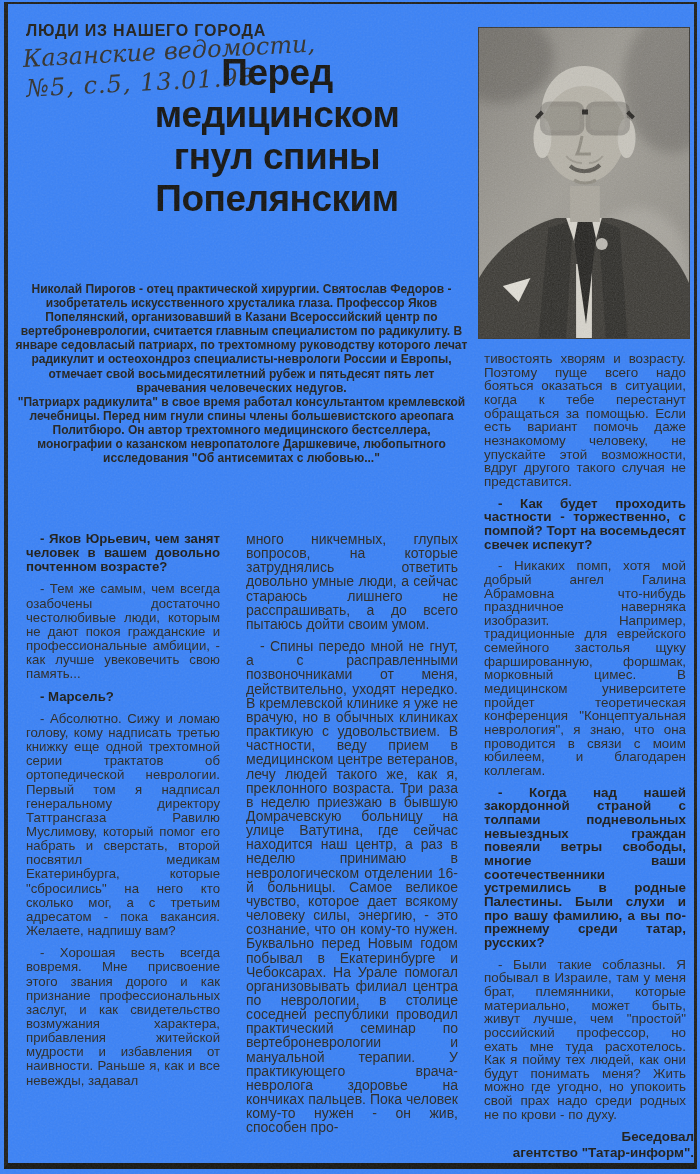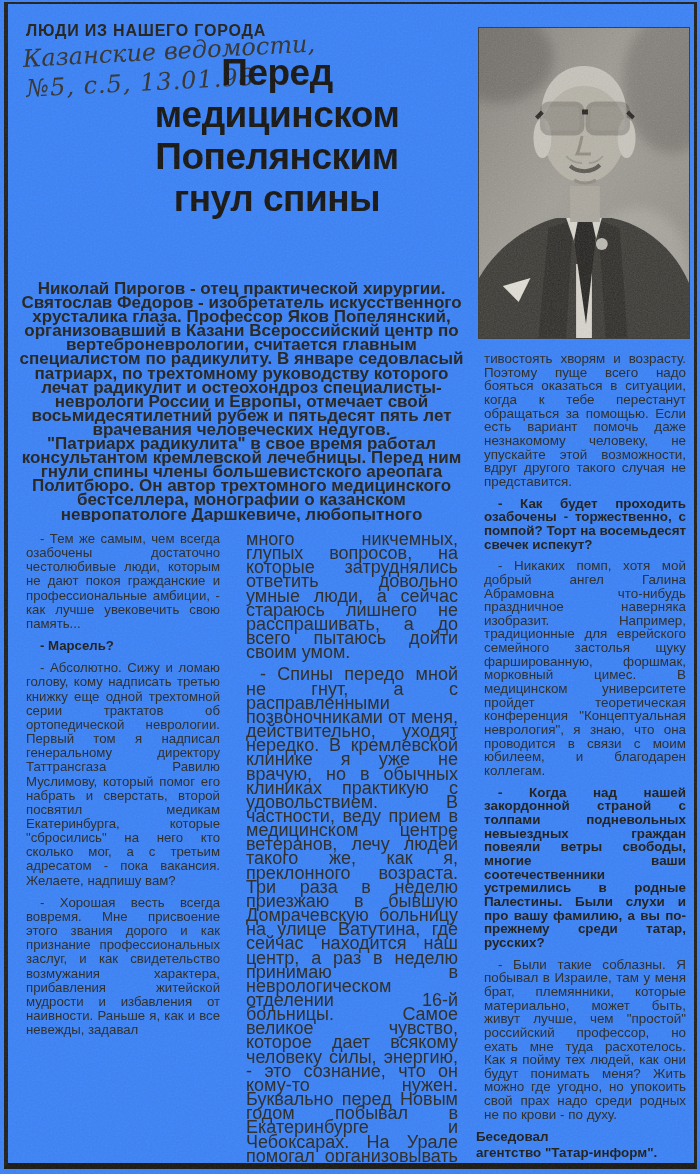--- a/index.html
+++ b/index.html
@@ -37,32 +37,32 @@
     text-align:center;font-weight:bold;color:#161512;
     font-size:37px;line-height:42px;letter-spacing:-.5px;
   }
   .photo{
     position:absolute;left:478px;top:27px;width:212px;height:312px;margin:0;
     border:1px solid #3c3a36;background:#8e8b85;box-sizing:border-box;
   }
   .photo svg{display:block;width:100%;height:100%;}
   .lede{
     position:absolute;left:15px;top:282px;width:453px;height:240px;
-    font-weight:bold;font-size:17px;line-height:14.1px;
+    font-weight:bold;font-size:12px;line-height:14.1px;
     text-align:center;color:#23221e;overflow:hidden;
   }
   .lede p{margin:0;}
   .col{position:absolute;text-align:justify;overflow:hidden;}
   .col p{margin:8px;text-indent:14px;}
   .col p.cont{text-indent:0;}
   .col p.q{font-weight:bold;color:#1d1c18;}
   .col1{left:18px;top:524px;width:210px;height:638px;font-size:13.2px;line-height:14.15px;}
-  .col2{left:238px;top:524px;width:228px;height:638px;font-size:18px;line-height:14.15px;}
+  .col2{left:238px;top:524px;width:228px;height:638px;font-size:14px;line-height:14.15px;}
   .col3{left:476px;top:344px;width:218px;height:818px;font-size:13.4px;line-height:13.65px;}
-  .byline{margin-top:5px;font-weight:bold;line-height:15.5px;color:#1d1c18;}
+  .byline{margin-top:5px;text-align:right;font-weight:bold;line-height:15.5px;color:#1d1c18;}
   .caption{margin-top:14px;font-size:13.6px;line-height:16px;}
   .cap-row{display:flex;align-items:center;gap:10px;}
   .cap-sq{font-style:normal;font-size:11px;line-height:11px;color:#1b1a16;}
   .it{font-style:italic;font-family:Liberation Mono, monospace;}
   .cap-credit{text-align:right;font-style:italic;margin-top:2px;padding-right:19px;}
 </style>
 </head>
 <body>
 
 <div class="sheet">
@@ -72,22 +72,22 @@
   <div class="kicker">ЛЮДИ ИЗ НАШЕГО ГОРОДА</div>
 
   <div class="handwriting">
     <div>Казанские ведомости,</div>
     <div class="hw2">№5, с.5, 13.01.98</div>
   </div>
 
   <h1 class="headline">
     <div>Перед</div>
     <div>медицинском</div>
+    <div>гнул спины</div>
     <div>Попелянским</div>
-    <div>гнул спины</div>
   </h1>
 
   <figure class="photo">
     <svg viewBox="0 0 212 310" preserveAspectRatio="none">
       <defs>
         <linearGradient id="bgc" x1="0" y1="0" x2="1" y2="1">
           <stop offset="0" stop-color="#84817b"></stop>
           <stop offset="0.45" stop-color="#a09d95"></stop>
           <stop offset="1" stop-color="#8b8881"></stop>
         </linearGradient>
@@ -141,34 +141,35 @@
       <rect x="0" y="0" width="212" height="310" fill="#777" filter="url(#grain)" opacity=".35"></rect>
     </svg>
   </figure>
 
   <div class="lede">
     <p>Николай Пирогов - отец практической хирургии. Святослав Федоров - изобретатель искусственного хрусталика глаза. Профессор Яков Попелянский,  организовавший в Казани Всероссийский центр по вертеброневрологии, считается главным специалистом по радикулиту.  В  январе седовласый патриарх, по трехтомному руководству которого лечат радикулит и остеохондроз специалисты-неврологи России и Европы, отмечает  свой восьмидесятилетний  рубеж и пятьдесят пять лет врачевания человеческих недугов.</p>
     <p>"Патриарх радикулита"  в свое  время работал консультантом кремлевской лечебницы.  Перед ним гнули спины члены большевистского ареопага Политбюро.  Он автор трехтомного медицинского бестселлера, монографии о казанском невропатологе Даршкевиче, любопытного исследования "Об антисемитах с любовью..."</p>
   </div>
 
   <div class="col col1">
+    <p class="q">- Яков Юрьевич, чем занят человек в вашем  довольно почтенном возрасте?</p>
     <p>- Тем же самым, чем всегда озабочены достаточно честолюбивые люди,  которым не дают  покоя гражданские и профессиональные амбиции, - как лучше увековечить свою память...</p>
     <p class="q">- Марсель?</p>
     <p>- Абсолютно. Сижу и ломаю голову,  кому надписать третью книжку еще одной трехтомной серии трактатов об ортопедической неврологии. Первый том я надписал генеральному директору Таттрансгаза Равилю Муслимову,  который помог его набрать и сверстать, второй посвятил медикам Екатеринбурга, которые "сбросились" на него кто сколько мог, а с третьим адресатом - пока вакансия. Желаете, надпишу вам?</p>
     <p>- Хорошая весть  всегда вовремя.  Мне присвоение этого звания дорого и как признание профессиональных заслуг, и как свидетельство возмужания характера,  прибавления житейской мудрости и избавления от наивности. Раньше я, как и все невежды,  задавал</p>
   </div>
 
   <div class="col col2">
     <p class="cont">много никчемных,  глупых вопросов,  на которые затруднялись ответить довольно умные люди,  а сейчас стараюсь лишнего не расспрашивать,  а до всего пытаюсь  дойти  своим умом.</p>
     <p>- Спины передо мной не гнут,  а с расправленными позвоночниками от меня, действительно,  уходят нередко. В кремлевской клинике я уже не врачую,  но в обычных клиниках практикую с удовольствием. В частности,  веду прием в медицинском центре ветеранов, лечу людей такого же,  как я, преклонного возраста.  Три раза в неделю приезжаю в бывшую Домрачевскую больницу на улице Ватутина, где сейчас находится наш центр,  а раз в неделю принимаю в неврологическом отделении 16-й больницы.  Самое  великое чувство, которое дает всякому человеку силы, энергию,  - это сознание, что он кому-то нужен.  Буквально перед Новым годом побывал в Екатеринбурге и Чебоксарах.  На Урале помогал организовывать филиал центра по неврологии, в столице соседней республики проводил практический семинар по вертеброневрологии и мануальной терапии. У практикующего врача-невролога здоровье на кончиках пальцев.  Пока человек кому-то нужен - он жив, способен про-</p>
   </div>
 
   <div class="col col3">
     <p class="cont">тивостоять хворям и возрасту.  Поэтому пуще всего надо бояться  оказаться  в  ситуации,  когда  к тебе  перестанут обращаться  за  помощью. Если  есть  вариант  помочь даже незнакомому  человеку, не упускайте этой возможности, вдруг другого такого случая не представится.</p>
-    <p class="q">- Как будет проходить озабочены - торжественно, с помпой? Торт на восемьдесят свечек испекут?</p>
+    <p class="q">- Как будет проходить частности - торжественно, с помпой? Торт на восемьдесят свечек испекут?</p>
     <p>- Никаких помп,  хотя мой добрый ангел Галина Абрамовна что-нибудь праздничное наверняка изобразит. Например, традиционные для еврейского семейного застолья щуку фаршированную,  форшмак,  морковный цимес.  В медицинском университете пройдет теоретическая конференция "Концептуальная неврология",  я знаю, что она проводится в связи с моим юбилеем, и благодарен коллегам.</p>
     <p class="q">- Когда над нашей закордонной страной с  толпами подневольных невыездных граждан повеяли ветры свободы,  многие  ваши  соотечественники  устремились в родные Палестины. Были слухи и про вашу фамилию,  а вы по-прежнему среди татар, русских?</p>
     <p>- Были такие соблазны.  Я побывал в Израиле,  там у меня брат, племянники, которые материально,  может быть,  живут лучше,  чем "простой" российский профессор,  но ехать мне туда расхотелось.  Как я пойму тех людей, как они будут понимать меня?  Жить можно где угодно,  но упокоить свой прах надо среди родных не по крови - по духу.</p>
 
     <div class="byline">
       <div>Беседовал</div>
       <div>агентство "Татар-информ".</div>
     </div>
 
     <div class="caption">

